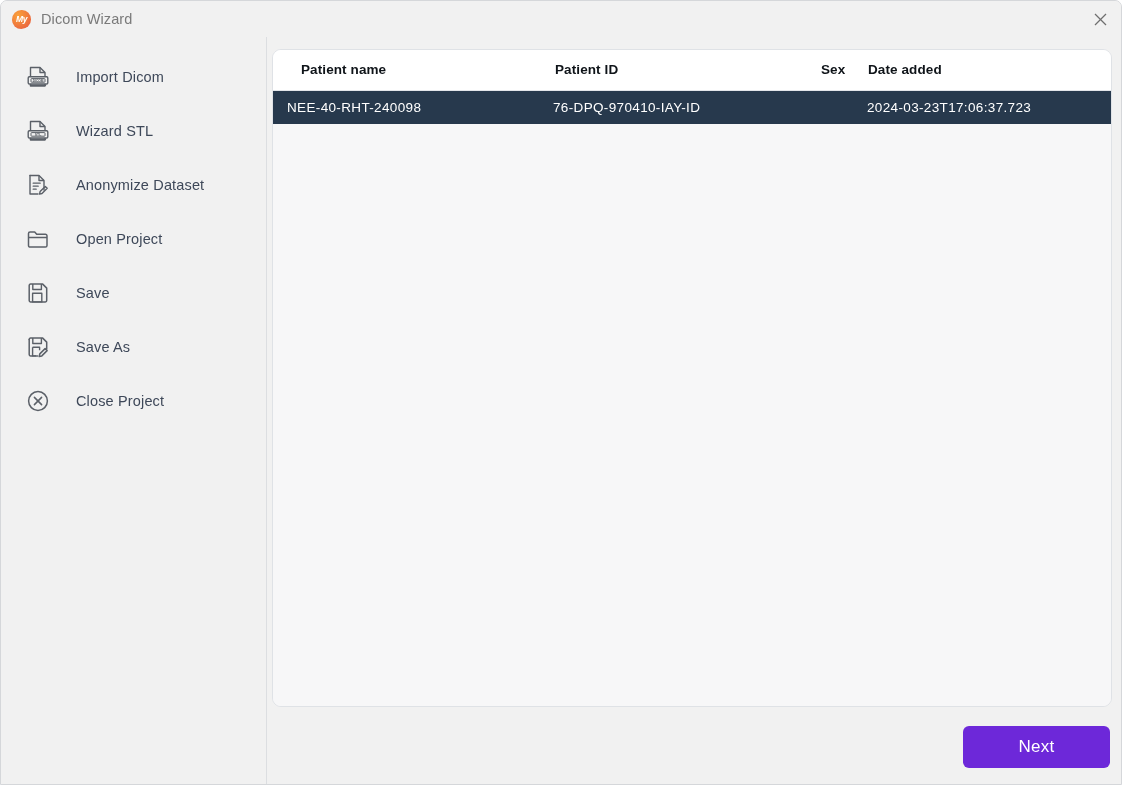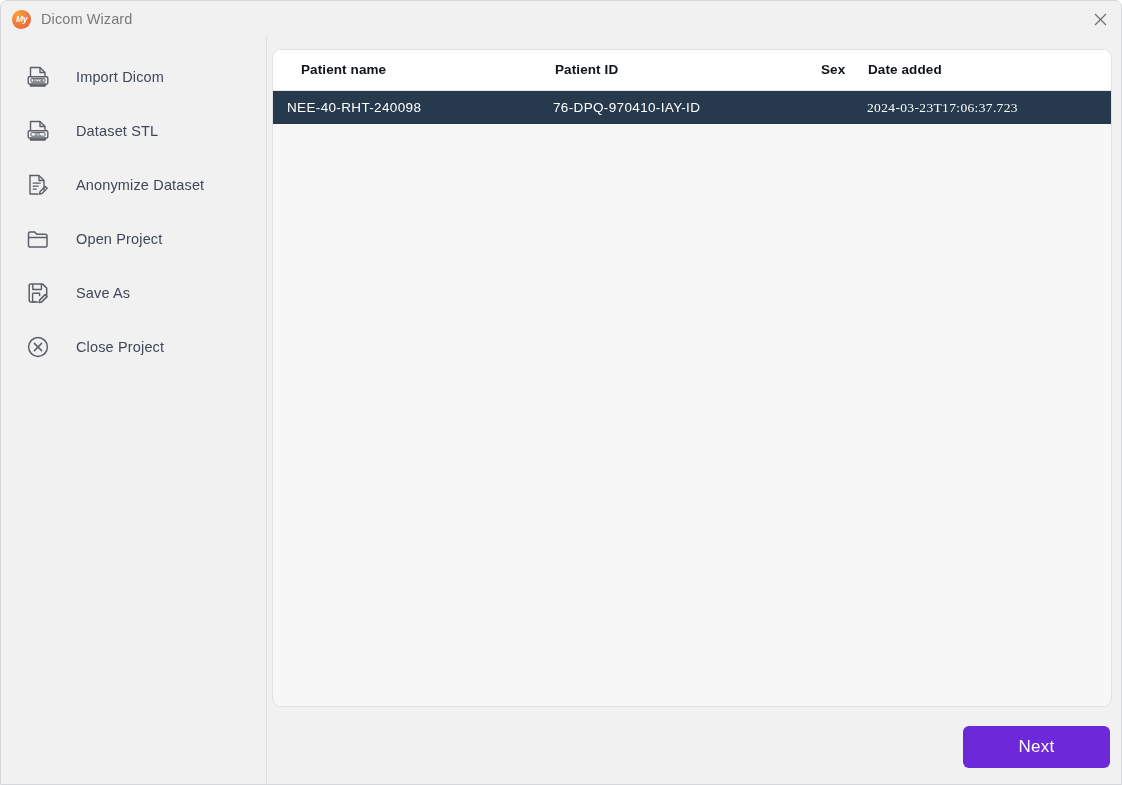--- a/index.html
+++ b/index.html
@@ -181,21 +181,21 @@
     position: absolute;
     top: 9px;
     font-size: 13.5px;
     color: #ffffff;
     letter-spacing: 0.35px;
     white-space: nowrap;
   }
   .row .td.c-name { left: 14px; }
   .row .td.c-id   { left: 280px; }
   .row .td.c-sex  { left: 548px; }
-  .row .td.c-date { left: 594px; font-family: Liberation Serif, serif; }
+  .row .td.c-date { left: 594px; }
 
   
   .next-btn {
     position: absolute;
     left: 695px;
     top: 689px;
     width: 147px;
     height: 42px;
     background: #6d28d9;
     color: #ffffff;
@@ -247,21 +247,21 @@
       <span class="side-icon">
         <svg width="26" height="26" viewBox="0 0 26 26">
           <path d="M5.5 3.5 h9.5 l5 5 v13.5 h-14.5 z" fill="none" stroke="#5b6068" stroke-width="1.4" stroke-linejoin="round"></path>
           <path d="M15 3.5 v5 h5" fill="none" stroke="#5b6068" stroke-width="1.4" stroke-linejoin="round"></path>
           <rect x="3.2" y="12.8" width="19.6" height="7.2" rx="1.2" fill="#f1f1f1" stroke="#5b6068" stroke-width="1.4"></rect>
           <rect x="6" y="14.6" width="14" height="3.6" rx="0.6" fill="none" stroke="#5b6068" stroke-width="1"></rect>
           <text x="13" y="17.6" font-family="'Liberation Sans',sans-serif" font-size="3.4" font-weight="bold" fill="#5b6068" text-anchor="middle">STL</text>
           <line x1="5.5" y1="21.2" x2="20.5" y2="21.2" stroke="#5b6068" stroke-width="1.4" stroke-linecap="round"></line>
         </svg>
       </span>
-      <span class="side-label">Dataset STL</span>
+      <span class="side-label">Wizard STL</span>
     </div>
 
     <div class="side-item">
       <span class="side-icon">
         <svg width="26" height="26" viewBox="0 0 26 26">
           <path d="M5 3.5 h9 l5 5 v9.5" fill="none" stroke="#5b6068" stroke-width="1.4" stroke-linejoin="round" stroke-linecap="round"></path>
           <path d="M5 3.5 v18.5 h8" fill="none" stroke="#5b6068" stroke-width="1.4" stroke-linejoin="round" stroke-linecap="round"></path>
           <path d="M14 3.5 v5 h5" fill="none" stroke="#5b6068" stroke-width="1.4" stroke-linejoin="round"></path>
           <line x1="8.2" y1="11.2" x2="15.2" y2="11.2" stroke="#5b6068" stroke-width="1.3" stroke-linecap="round"></line>
           <line x1="8.2" y1="14.2" x2="13.2" y2="14.2" stroke="#5b6068" stroke-width="1.3" stroke-linecap="round"></line>
@@ -275,20 +275,30 @@
     <div class="side-item">
       <span class="side-icon">
         <svg width="26" height="26" viewBox="0 0 26 26">
           <path d="M3.5 7.5 a1.6 1.6 0 0 1 1.6-1.6 h4.6 l2 2.4 h8.7 a1.6 1.6 0 0 1 1.6 1.6 v9.6 a1.6 1.6 0 0 1 -1.6 1.6 h-15.3 a1.6 1.6 0 0 1 -1.6 -1.6 z" fill="none" stroke="#5b6068" stroke-width="1.5" stroke-linejoin="round"></path>
           <line x1="3.5" y1="11.6" x2="22" y2="11.6" stroke="#5b6068" stroke-width="1.5"></line>
         </svg>
       </span>
       <span class="side-label">Open Project</span>
     </div>
 
+    <div class="side-item">
+      <span class="side-icon">
+        <svg width="26" height="26" viewBox="0 0 26 26">
+          <path d="M4.2 5.4 a1.3 1.3 0 0 1 1.3-1.3 h12.2 l4 4 v12.5 a1.3 1.3 0 0 1 -1.3 1.3 h-14.9 a1.3 1.3 0 0 1 -1.3 -1.3 z" fill="none" stroke="#5b6068" stroke-width="1.5" stroke-linejoin="round"></path>
+          <path d="M7.8 4.1 v5.4 h8.6 v-5.4" fill="none" stroke="#5b6068" stroke-width="1.4" stroke-linejoin="round"></path>
+          <rect x="7.6" y="13.2" width="9.2" height="8.7" fill="none" stroke="#5b6068" stroke-width="1.4" stroke-linejoin="round"></rect>
+        </svg>
+      </span>
+      <span class="side-label">Save</span>
+    </div>
 
     <div class="side-item">
       <span class="side-icon">
         <svg width="26" height="26" viewBox="0 0 26 26">
           <path d="M4.2 5.4 a1.3 1.3 0 0 1 1.3-1.3 h12.2 l4 4 v7" fill="none" stroke="#5b6068" stroke-width="1.5" stroke-linejoin="round" stroke-linecap="round"></path>
           <path d="M4.2 5.4 v15.2 a1.3 1.3 0 0 0 1.3 1.3 h7" fill="none" stroke="#5b6068" stroke-width="1.5" stroke-linejoin="round" stroke-linecap="round"></path>
           <path d="M7.8 4.1 v5.4 h8.6 v-5.4" fill="none" stroke="#5b6068" stroke-width="1.4" stroke-linejoin="round"></path>
           <path d="M7.6 13.2 h7 v3" fill="none" stroke="#5b6068" stroke-width="1.4" stroke-linejoin="round"></path>
           <path d="M7.6 13.2 v8.7 h3.4" fill="none" stroke="#5b6068" stroke-width="1.4" stroke-linejoin="round"></path>
           <path d="M20.1 14.6 l2 2 l-5.3 5.3 l-2.6 0.6 l0.6 -2.6 z" fill="none" stroke="#5b6068" stroke-width="1.5" stroke-linejoin="round"></path>

